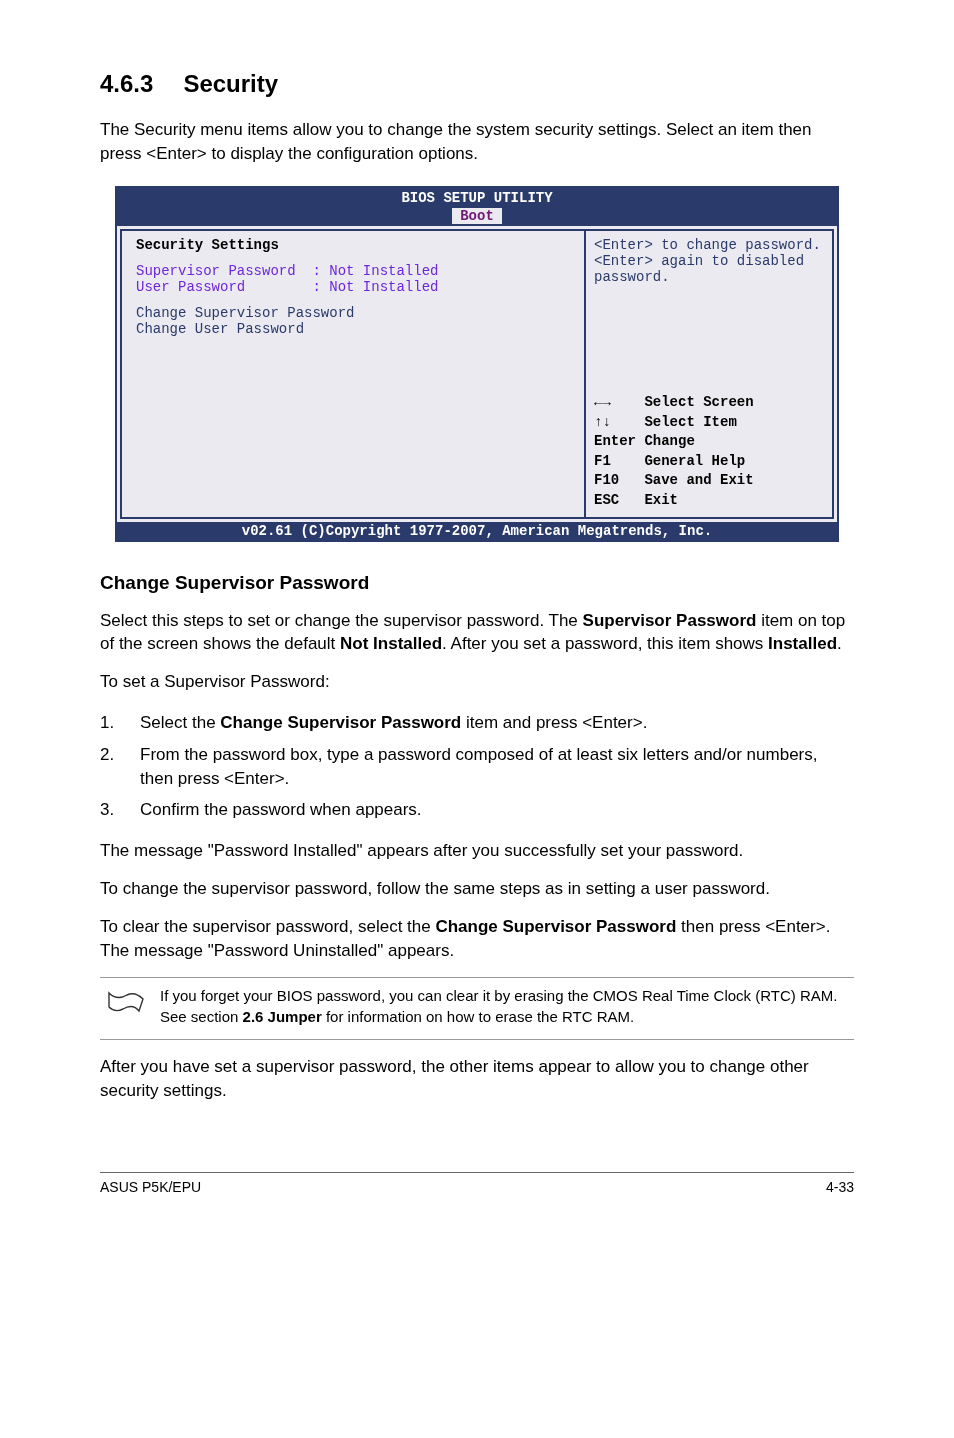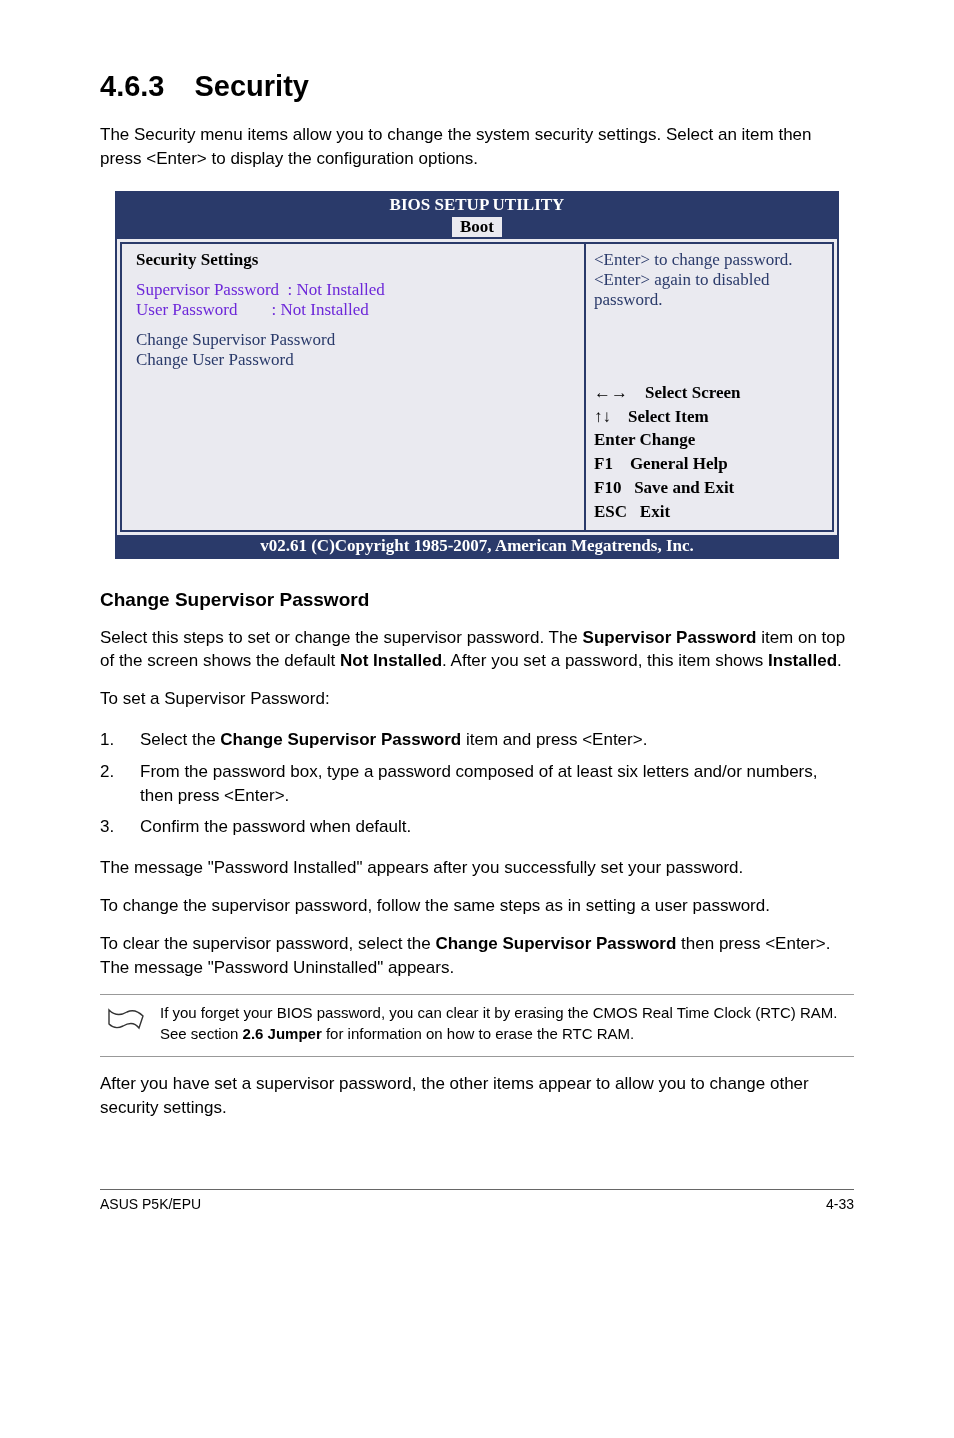--- a/index.html
+++ b/index.html
@@ -5,55 +5,55 @@
     body {
       font-family: Arial, Helvetica, sans-serif;
       max-width: 954px;
       margin: 0;
       padding: 70px 100px 30px 100px;
       color: #000;
       box-sizing: border-box;
     }
     
     .section-heading {
-      font-size: 29px;
+      font-size: 24px;
       font-weight: bold;
       margin-bottom: 20px;
     }
     
     .section-number {
       margin-right: 30px;
     }
     
     .intro-text {
       font-size: 17px;
       line-height: 1.4;
       margin-bottom: 20px;
     }
     
     .bios-container {
       border: 2px solid #2a3a6a;
       background: #eaeaf0;
       margin: 10px 15px 30px 15px;
-      font-family: Liberation Serif, serif;
-      font-size: 17px;
+      font-family: Liberation Mono, monospace;
+      font-size: 14px;
     }
     
     .bios-header {
       background: #2a3a6a;
       color: #fff;
       text-align: center;
       padding: 2px 0;
       font-weight: bold;
     }
     
     .bios-header-tab {
       display: inline-block;
       background: #eaeaf0;
-      color: #000000;
+      color: #701a75;
       padding: 0 8px;
       margin-top: 2px;
     }
     
     .bios-body {
       display: flex;
     }
     
     .bios-left {
       flex: 1;
@@ -203,21 +203,21 @@
         <span class="enter-tag">&lt;Enter&gt; again to disabled password.</span>
       </div>
       <div class="bios-help-keys">←→    Select Screen
 ↑↓    Select Item
 Enter Change
 F1    General Help
 F10   Save and Exit
 ESC   Exit</div>
     </div>
   </div>
-  <div class="bios-footer">v02.61 (C)Copyright 1985-2007, American Megatrends, Inc.</div>
+  <div class="bios-footer">v02.61 (C)Copyright 1977-2007, American Megatrends, Inc.</div>
 </div>
 
 <div class="subsection-heading">Change Supervisor Password</div>
 
 <p class="body-text">
   <span>Select this steps to set or change the supervisor password. The </span><b>Supervisor Password</b><span> item on top of the screen shows the default </span><b>Not Installed</b><span>. After you set a password, this item shows </span><b>Installed</b><span>.</span>
 </p>
 
 <p class="body-text">To set a Supervisor Password:</p>
 
@@ -225,21 +225,21 @@
   <li>
     <span class="list-number">1.</span>
     <span><span>Select the </span><b>Change Supervisor Password</b><span> item and press &lt;Enter&gt;.</span></span>
   </li>
   <li>
     <span class="list-number">2.</span>
     <span>From the password box, type a password composed of at least six letters and/or numbers, then press &lt;Enter&gt;.</span>
   </li>
   <li>
     <span class="list-number">3.</span>
-    <span>Confirm the password when default.</span>
+    <span>Confirm the password when appears.</span>
   </li>
 </ol>
 
 <p class="body-text">The message "Password Installed" appears after you successfully set your password.</p>
 
 <p class="body-text">To change the supervisor password, follow the same steps as in setting a user password.</p>
 
 <p class="body-text">
   <span>To clear the supervisor password, select the </span><b>Change Supervisor Password</b><span> then press &lt;Enter&gt;. The message "Password Uninstalled" appears.</span>
 </p>

